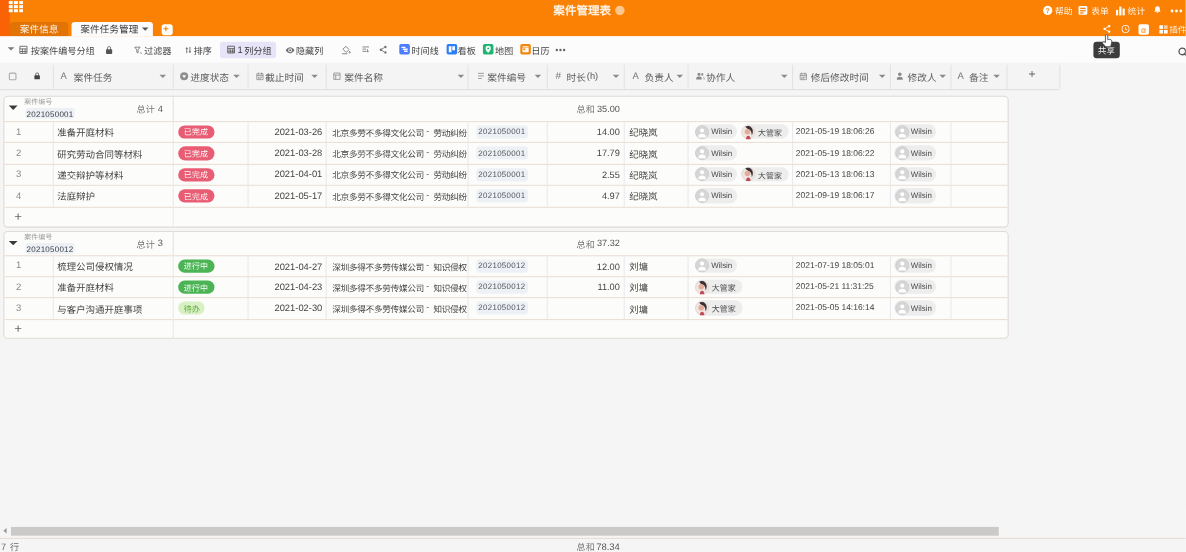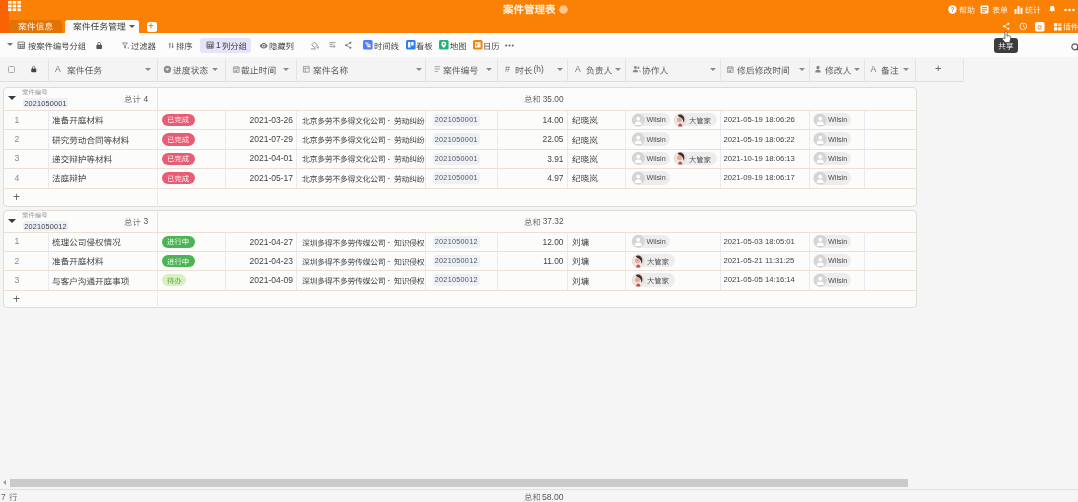--- a/index.html
+++ b/index.html
@@ -457,21 +457,21 @@
       <use href="#u7b49" x="6000"></use>
       <use href="#u6750" x="7000"></use>
       <use href="#u6599" x="8000"></use>
     </svg>
     <div style="position:absolute;left:161.5px;top:133.4px;width:33.5px;height:12.2px;background:#E95D74;border-radius:6.5px;"></div>
     <svg style="position:absolute;left:167.3px;top:135.8px;" width="22.20" height="7.40" viewBox="0 -880 3000 1000" fill="#fff">
       <use href="#u5df2" x="0"></use>
       <use href="#u5b8c" x="1000"></use>
       <use href="#u6210" x="2000"></use>
     </svg>
-    <div style="position:absolute;right:785.0px;top:134.0px;font:400 8.5px &quot;Liberation Sans&quot;,sans-serif;color:#424242;letter-spacing:0.00px;white-space:pre;line-height:10.2px;">2021-07-29</div>
+    <div style="position:absolute;right:785.0px;top:134.0px;font:400 8.5px &quot;Liberation Sans&quot;,sans-serif;color:#424242;letter-spacing:0.00px;white-space:pre;line-height:10.2px;">2021-03-28</div>
     <svg style="position:absolute;left:301.5px;top:136.0px;" width="83.42" height="7.90" viewBox="0 -880 10560 1000" fill="#424242">
       <use href="#u5317" x="0"></use>
       <use href="#u4eac" x="960"></use>
       <use href="#u591a" x="1920"></use>
       <use href="#u52b3" x="2880"></use>
       <use href="#u4e0d" x="3840"></use>
       <use href="#u591a" x="4800"></use>
       <use href="#u5f97" x="5760"></use>
       <use href="#u6587" x="6720"></use>
       <use href="#u5316" x="7680"></use>
@@ -480,21 +480,21 @@
     </svg>
     <div style="position:absolute;left:387.4px;top:134.4px;font:400 7.9px &quot;Liberation Sans&quot;,sans-serif;color:#424242;letter-spacing:0.00px;white-space:pre;line-height:9.5px;">-</div>
     <svg style="position:absolute;left:394.4px;top:136.0px;" width="30.34" height="7.90" viewBox="0 -880 3840 1000" fill="#424242">
       <use href="#u52b3" x="0"></use>
       <use href="#u52a8" x="960"></use>
       <use href="#u7ea0" x="1920"></use>
       <use href="#u7eb7" x="2880"></use>
     </svg>
     <div style="position:absolute;left:432.5px;top:133.1px;width:47.5px;height:12.0px;background:#EDF1F6;border-radius:3.5px;"></div>
     <div style="position:absolute;left:432.5px;top:135.5px;width:47.5px;text-align:center;font:7.2px &quot;Liberation Sans&quot;;color:#53565B;letter-spacing:0.3px;line-height:8px;">2021050001</div>
-    <div style="position:absolute;right:514.5px;top:134.1px;font:400 8.4px &quot;Liberation Sans&quot;,sans-serif;color:#444;letter-spacing:0.00px;white-space:pre;line-height:10.1px;">22.05</div>
+    <div style="position:absolute;right:514.5px;top:134.1px;font:400 8.4px &quot;Liberation Sans&quot;,sans-serif;color:#444;letter-spacing:0.00px;white-space:pre;line-height:10.1px;">17.79</div>
     <svg style="position:absolute;left:571.5px;top:135.6px;" width="25.80" height="8.60" viewBox="0 -880 3000 1000" fill="#424242">
       <use href="#u7eaa" x="0"></use>
       <use href="#u6653" x="1000"></use>
       <use href="#u5c9a" x="2000"></use>
     </svg>
     <div style="position:absolute;left:631.5px;top:132.4px;width:38.0px;height:13.4px;background:#EDEDEE;border-radius:7px;"></div>
     <svg style="position:absolute;left:632.3px;top:132.9px" width="12.5" height="12.5" viewBox="0 0 24 24">
       <circle cx="12" cy="12" r="11.5" fill="#D6D6D6" stroke="#C3C3C3" stroke-width="1"></circle>
       <path fill="#fff" d="M12 12.5a3.6 3.6 0 1 0-3.6-3.6 3.6 3.6 0 0 0 3.6 3.6zm0 2c-3.2 0-6.5 1.6-6.5 4.6V21h13v-1.9c0-3-3.3-4.6-6.5-4.6z"></path>
     </svg>
@@ -550,21 +550,21 @@
     </svg>
     <div style="position:absolute;left:387.4px;top:153.8px;font:400 7.9px &quot;Liberation Sans&quot;,sans-serif;color:#424242;letter-spacing:0.00px;white-space:pre;line-height:9.5px;">-</div>
     <svg style="position:absolute;left:394.4px;top:155.4px;" width="30.34" height="7.90" viewBox="0 -880 3840 1000" fill="#424242">
       <use href="#u52b3" x="0"></use>
       <use href="#u52a8" x="960"></use>
       <use href="#u7ea0" x="1920"></use>
       <use href="#u7eb7" x="2880"></use>
     </svg>
     <div style="position:absolute;left:432.5px;top:152.5px;width:47.5px;height:12.0px;background:#EDF1F6;border-radius:3.5px;"></div>
     <div style="position:absolute;left:432.5px;top:154.9px;width:47.5px;text-align:center;font:7.2px &quot;Liberation Sans&quot;;color:#53565B;letter-spacing:0.3px;line-height:8px;">2021050001</div>
-    <div style="position:absolute;right:514.5px;top:153.5px;font:400 8.4px &quot;Liberation Sans&quot;,sans-serif;color:#444;letter-spacing:0.00px;white-space:pre;line-height:10.1px;">3.91</div>
+    <div style="position:absolute;right:514.5px;top:153.5px;font:400 8.4px &quot;Liberation Sans&quot;,sans-serif;color:#444;letter-spacing:0.00px;white-space:pre;line-height:10.1px;">2.55</div>
     <svg style="position:absolute;left:571.5px;top:155.0px;" width="25.80" height="8.60" viewBox="0 -880 3000 1000" fill="#424242">
       <use href="#u7eaa" x="0"></use>
       <use href="#u6653" x="1000"></use>
       <use href="#u5c9a" x="2000"></use>
     </svg>
     <div style="position:absolute;left:631.5px;top:151.8px;width:38.0px;height:13.4px;background:#EDEDEE;border-radius:7px;"></div>
     <svg style="position:absolute;left:632.3px;top:152.3px" width="12.5" height="12.5" viewBox="0 0 24 24">
       <circle cx="12" cy="12" r="11.5" fill="#D6D6D6" stroke="#C3C3C3" stroke-width="1"></circle>
       <path fill="#fff" d="M12 12.5a3.6 3.6 0 1 0-3.6-3.6 3.6 3.6 0 0 0 3.6 3.6zm0 2c-3.2 0-6.5 1.6-6.5 4.6V21h13v-1.9c0-3-3.3-4.6-6.5-4.6z"></path>
     </svg>
@@ -574,21 +574,21 @@
       <circle cx="12" cy="12" r="11.5" fill="#EFE6E2" stroke="#D8CCC6" stroke-width="1"></circle>
       <path fill="#3E2E33" d="M7 2c6-3 13 1 13 8 0 3-1 6-2 7 0-4-1-7-3-9-2-1-6-2-8-6z"></path>
       <circle cx="10.5" cy="11" r="4.8" fill="#E3AC99"></circle>
       <path fill="#C24B55" d="M8 24c0-3 1.5-6 4-6s4 3 4 6z"></path>
     </svg>
     <svg style="position:absolute;left:688.5px;top:155.7px;" width="21.90" height="7.30" viewBox="0 -880 3000 1000" fill="#4A4A4A">
       <use href="#u5927" x="0"></use>
       <use href="#u7ba1" x="1000"></use>
       <use href="#u5bb6" x="2000"></use>
     </svg>
-    <div style="position:absolute;left:723.5px;top:153.9px;font:400 7.7px &quot;Liberation Sans&quot;,sans-serif;color:#424242;letter-spacing:0.00px;white-space:pre;line-height:9.2px;">2021-10-19 18:06:13</div>
+    <div style="position:absolute;left:723.5px;top:153.9px;font:400 7.7px &quot;Liberation Sans&quot;,sans-serif;color:#424242;letter-spacing:0.00px;white-space:pre;line-height:9.2px;">2021-05-13 18:06:13</div>
     <div style="position:absolute;left:813.0px;top:151.8px;width:38.0px;height:13.4px;background:#EDEDEE;border-radius:7px;"></div>
     <svg style="position:absolute;left:813.8px;top:152.3px" width="12.5" height="12.5" viewBox="0 0 24 24">
       <circle cx="12" cy="12" r="11.5" fill="#D6D6D6" stroke="#C3C3C3" stroke-width="1"></circle>
       <path fill="#fff" d="M12 12.5a3.6 3.6 0 1 0-3.6-3.6 3.6 3.6 0 0 0 3.6 3.6zm0 2c-3.2 0-6.5 1.6-6.5 4.6V21h13v-1.9c0-3-3.3-4.6-6.5-4.6z"></path>
     </svg>
     <div style="position:absolute;left:828.0px;top:155.0px;font:400 7.2px &quot;Liberation Sans&quot;,sans-serif;color:#4A4A4A;letter-spacing:0.00px;white-space:pre;line-height:8.6px;">Wilsin</div>
     <div style="position:absolute;left:4.0px;top:168.2px;width:911.5px;height:1.0px;background:#EAE0D6;"></div>
     <div style="position:absolute;left:47.5px;top:169.2px;width:1.0px;height:18.4px;background:#E9E9EF;"></div>
     <div style="position:absolute;left:156.5px;top:169.2px;width:1.0px;height:18.4px;background:#E9E9EF;"></div>
     <div style="position:absolute;left:225.0px;top:169.2px;width:1.0px;height:18.4px;background:#E9E9EF;"></div>
@@ -735,21 +735,21 @@
     <svg style="position:absolute;left:571.5px;top:238.1px;" width="17.20" height="8.60" viewBox="0 -880 2000 1000" fill="#424242">
       <use href="#u5218" x="0"></use>
       <use href="#u5889" x="1000"></use>
     </svg>
     <div style="position:absolute;left:631.5px;top:234.9px;width:38.0px;height:13.4px;background:#EDEDEE;border-radius:7px;"></div>
     <svg style="position:absolute;left:632.3px;top:235.4px" width="12.5" height="12.5" viewBox="0 0 24 24">
       <circle cx="12" cy="12" r="11.5" fill="#D6D6D6" stroke="#C3C3C3" stroke-width="1"></circle>
       <path fill="#fff" d="M12 12.5a3.6 3.6 0 1 0-3.6-3.6 3.6 3.6 0 0 0 3.6 3.6zm0 2c-3.2 0-6.5 1.6-6.5 4.6V21h13v-1.9c0-3-3.3-4.6-6.5-4.6z"></path>
     </svg>
     <div style="position:absolute;left:646.5px;top:238.1px;font:400 7.2px &quot;Liberation Sans&quot;,sans-serif;color:#4A4A4A;letter-spacing:0.00px;white-space:pre;line-height:8.6px;">Wilsin</div>
-    <div style="position:absolute;left:723.5px;top:237.0px;font:400 7.7px &quot;Liberation Sans&quot;,sans-serif;color:#424242;letter-spacing:0.00px;white-space:pre;line-height:9.2px;">2021-05-03 18:05:01</div>
+    <div style="position:absolute;left:723.5px;top:237.0px;font:400 7.7px &quot;Liberation Sans&quot;,sans-serif;color:#424242;letter-spacing:0.00px;white-space:pre;line-height:9.2px;">2021-07-19 18:05:01</div>
     <div style="position:absolute;left:813.0px;top:234.9px;width:38.0px;height:13.4px;background:#EDEDEE;border-radius:7px;"></div>
     <svg style="position:absolute;left:813.8px;top:235.4px" width="12.5" height="12.5" viewBox="0 0 24 24">
       <circle cx="12" cy="12" r="11.5" fill="#D6D6D6" stroke="#C3C3C3" stroke-width="1"></circle>
       <path fill="#fff" d="M12 12.5a3.6 3.6 0 1 0-3.6-3.6 3.6 3.6 0 0 0 3.6 3.6zm0 2c-3.2 0-6.5 1.6-6.5 4.6V21h13v-1.9c0-3-3.3-4.6-6.5-4.6z"></path>
     </svg>
     <div style="position:absolute;left:828.0px;top:238.1px;font:400 7.2px &quot;Liberation Sans&quot;,sans-serif;color:#4A4A4A;letter-spacing:0.00px;white-space:pre;line-height:8.6px;">Wilsin</div>
     <div style="position:absolute;left:4.0px;top:251.2px;width:911.5px;height:1.0px;background:#EAE0D6;"></div>
     <div style="position:absolute;left:47.5px;top:252.2px;width:1.0px;height:18.2px;background:#E9E9EF;"></div>
     <div style="position:absolute;left:156.5px;top:252.2px;width:1.0px;height:18.2px;background:#E9E9EF;"></div>
     <div style="position:absolute;left:225.0px;top:252.2px;width:1.0px;height:18.2px;background:#E9E9EF;"></div>
@@ -845,21 +845,21 @@
       <use href="#u5f00" x="5000"></use>
       <use href="#u5ead" x="6000"></use>
       <use href="#u4e8b" x="7000"></use>
       <use href="#u9879" x="8000"></use>
     </svg>
     <div style="position:absolute;left:161.5px;top:274.3px;width:24.5px;height:12.2px;background:#D8F1C4;border-radius:6.5px;"></div>
     <svg style="position:absolute;left:166.7px;top:276.7px;" width="14.80" height="7.40" viewBox="0 -880 2000 1000" fill="#5DA732">
       <use href="#u5f85" x="0"></use>
       <use href="#u529e" x="1000"></use>
     </svg>
-    <div style="position:absolute;right:785.0px;top:274.9px;font:400 8.5px &quot;Liberation Sans&quot;,sans-serif;color:#424242;letter-spacing:0.00px;white-space:pre;line-height:10.2px;">2021-04-09</div>
+    <div style="position:absolute;right:785.0px;top:274.9px;font:400 8.5px &quot;Liberation Sans&quot;,sans-serif;color:#424242;letter-spacing:0.00px;white-space:pre;line-height:10.2px;">2021-02-30</div>
     <svg style="position:absolute;left:301.5px;top:276.9px;" width="83.42" height="7.90" viewBox="0 -880 10560 1000" fill="#424242">
       <use href="#u6df1" x="0"></use>
       <use href="#u5733" x="960"></use>
       <use href="#u591a" x="1920"></use>
       <use href="#u5f97" x="2880"></use>
       <use href="#u4e0d" x="3840"></use>
       <use href="#u591a" x="4800"></use>
       <use href="#u52b3" x="5760"></use>
       <use href="#u4f20" x="6720"></use>
       <use href="#u5a92" x="7680"></use>
@@ -907,21 +907,21 @@
     <div style="position:absolute;left:10.0px;top:478.5px;width:898.0px;height:8.0px;background:#CCCAC9;"></div>
     <div style="position:absolute;left:0.0px;top:488.5px;width:1078.0px;height:1.0px;background:#E7DED8;"></div>
     <div style="position:absolute;left:1.0px;top:491.8px;font:400 8.4px &quot;Liberation Sans&quot;,sans-serif;color:#666;letter-spacing:0.00px;white-space:pre;line-height:10.1px;">7</div>
     <svg style="position:absolute;left:8.5px;top:493.4px;" width="8.40" height="8.40" viewBox="0 -880 1000 1000" fill="#666">
       <use href="#u884c" x="0"></use>
     </svg>
     <svg style="position:absolute;left:523.5px;top:493.4px;" width="16.80" height="8.40" viewBox="0 -880 2000 1000" fill="#757575">
       <use href="#u603b" x="0"></use>
       <use href="#u548c" x="1000"></use>
     </svg>
-    <div style="position:absolute;right:514.5px;top:491.6px;font:400 8.6px &quot;Liberation Sans&quot;,sans-serif;color:#555;letter-spacing:0.00px;white-space:pre;line-height:10.3px;">58.00</div>
+    <div style="position:absolute;right:514.5px;top:491.6px;font:400 8.6px &quot;Liberation Sans&quot;,sans-serif;color:#555;letter-spacing:0.00px;white-space:pre;line-height:10.3px;">78.34</div>
     <svg width="0" height="0" style="position:absolute">
       <defs>
         <path id="u6848" transform="scale(1,-1)" d="M52 230V166H401C312 89 167 24 34 -5C49 -20 71 -48 81 -66C218 -30 366 48 460 141V-79H535V146C631 50 784 -30 924 -68C934 -49 956 -20 972 -5C837 24 690 89 599 166H949V230H535V313H460V230ZM431 823 466 765H80V621H151V701H852V621H925V765H546C532 790 512 822 494 846ZM663 535C629 490 583 454 524 426C453 440 380 454 307 465C329 486 353 510 377 535ZM190 427C268 415 345 402 418 388C322 361 203 346 61 339C72 323 83 298 89 278C274 291 422 316 536 363C663 335 773 304 854 274L917 327C838 353 735 381 619 406C673 440 715 483 746 535H940V596H432C452 620 471 644 487 667L420 689C401 660 377 628 351 596H64V535H298C262 495 224 457 190 427Z"></path>
         <path id="u4ef6" transform="scale(1,-1)" d="M317 341V268H604V-80H679V268H953V341H679V562H909V635H679V828H604V635H470C483 680 494 728 504 775L432 790C409 659 367 530 309 447C327 438 359 420 373 409C400 451 425 504 446 562H604V341ZM268 836C214 685 126 535 32 437C45 420 67 381 75 363C107 397 137 437 167 480V-78H239V597C277 667 311 741 339 815Z"></path>
         <path id="u7ba1" transform="scale(1,-1)" d="M211 438V-81H287V-47H771V-79H845V168H287V237H792V438ZM771 12H287V109H771ZM440 623C451 603 462 580 471 559H101V394H174V500H839V394H915V559H548C539 584 522 614 507 637ZM287 380H719V294H287ZM167 844C142 757 98 672 43 616C62 607 93 590 108 580C137 613 164 656 189 703H258C280 666 302 621 311 592L375 614C367 638 350 672 331 703H484V758H214C224 782 233 806 240 830ZM590 842C572 769 537 699 492 651C510 642 541 626 554 616C575 640 595 669 612 702H683C713 665 742 618 755 589L816 616C805 640 784 672 761 702H940V758H638C648 781 656 805 663 829Z"></path>
         <path id="u7406" transform="scale(1,-1)" d="M476 540H629V411H476ZM694 540H847V411H694ZM476 728H629V601H476ZM694 728H847V601H694ZM318 22V-47H967V22H700V160H933V228H700V346H919V794H407V346H623V228H395V160H623V22ZM35 100 54 24C142 53 257 92 365 128L352 201L242 164V413H343V483H242V702H358V772H46V702H170V483H56V413H170V141C119 125 73 111 35 100Z"></path>
         <path id="u8868" transform="scale(1,-1)" d="M252 -79C275 -64 312 -51 591 38C587 54 581 83 579 104L335 31V251C395 292 449 337 492 385C570 175 710 23 917 -46C928 -26 950 3 967 19C868 48 783 97 714 162C777 201 850 253 908 302L846 346C802 303 732 249 672 207C628 259 592 319 566 385H934V450H536V539H858V601H536V686H902V751H536V840H460V751H105V686H460V601H156V539H460V450H65V385H397C302 300 160 223 36 183C52 168 74 140 86 122C142 142 201 170 258 203V55C258 15 236 -2 219 -11C231 -27 247 -61 252 -79Z"></path>
         <path id="u5e2e" transform="scale(1,-1)" d="M274 840V761H66V700H274V627H87V568H274V544C274 528 272 510 266 490H50V429H237C206 384 154 340 69 311C86 297 110 273 122 257C231 300 291 366 322 429H540V490H344C348 510 350 528 350 544V568H513V627H350V700H534V761H350V840ZM584 798V303H656V733H827C800 690 767 640 734 596C822 547 855 502 855 466C855 445 848 431 830 423C818 419 803 416 788 415C759 413 723 414 680 418C692 401 702 374 704 355C743 351 786 352 820 355C840 357 863 363 880 371C913 389 930 417 929 461C929 506 900 554 814 607C856 657 900 718 938 770L886 801L873 798ZM150 262V-26H226V194H458V-78H536V194H789V58C789 45 785 41 768 40C752 40 693 40 629 41C639 23 651 -4 655 -24C739 -24 792 -24 824 -13C856 -2 866 19 866 56V262H536V341H458V262Z"></path>
         <path id="u52a9" transform="scale(1,-1)" d="M633 840C633 763 633 686 631 613H466V542H628C614 300 563 93 371 -26C389 -39 414 -64 426 -82C630 52 685 279 700 542H856C847 176 837 42 811 11C802 -1 791 -4 773 -4C752 -4 700 -3 643 1C656 -19 664 -50 666 -71C719 -74 773 -75 804 -72C836 -69 857 -60 876 -33C909 10 919 153 929 576C929 585 929 613 929 613H703C706 687 706 763 706 840ZM34 95 48 18C168 46 336 85 494 122L488 190L433 178V791H106V109ZM174 123V295H362V162ZM174 509H362V362H174ZM174 576V723H362V576Z"></path>
         <path id="u5355" transform="scale(1,-1)" d="M221 437H459V329H221ZM536 437H785V329H536ZM221 603H459V497H221ZM536 603H785V497H536ZM709 836C686 785 645 715 609 667H366L407 687C387 729 340 791 299 836L236 806C272 764 311 707 333 667H148V265H459V170H54V100H459V-79H536V100H949V170H536V265H861V667H693C725 709 760 761 790 809Z"></path>

